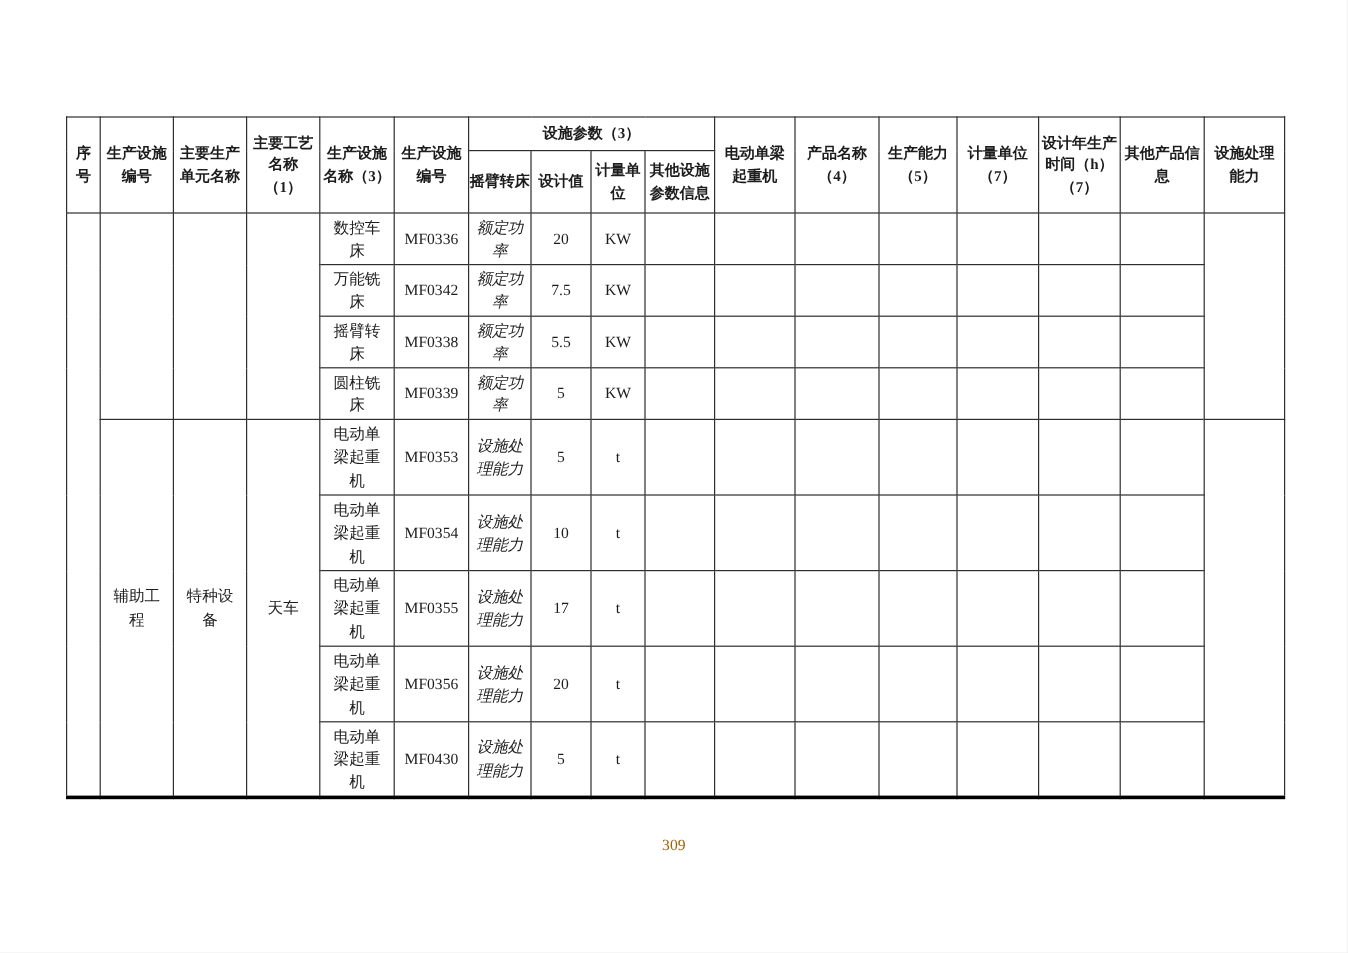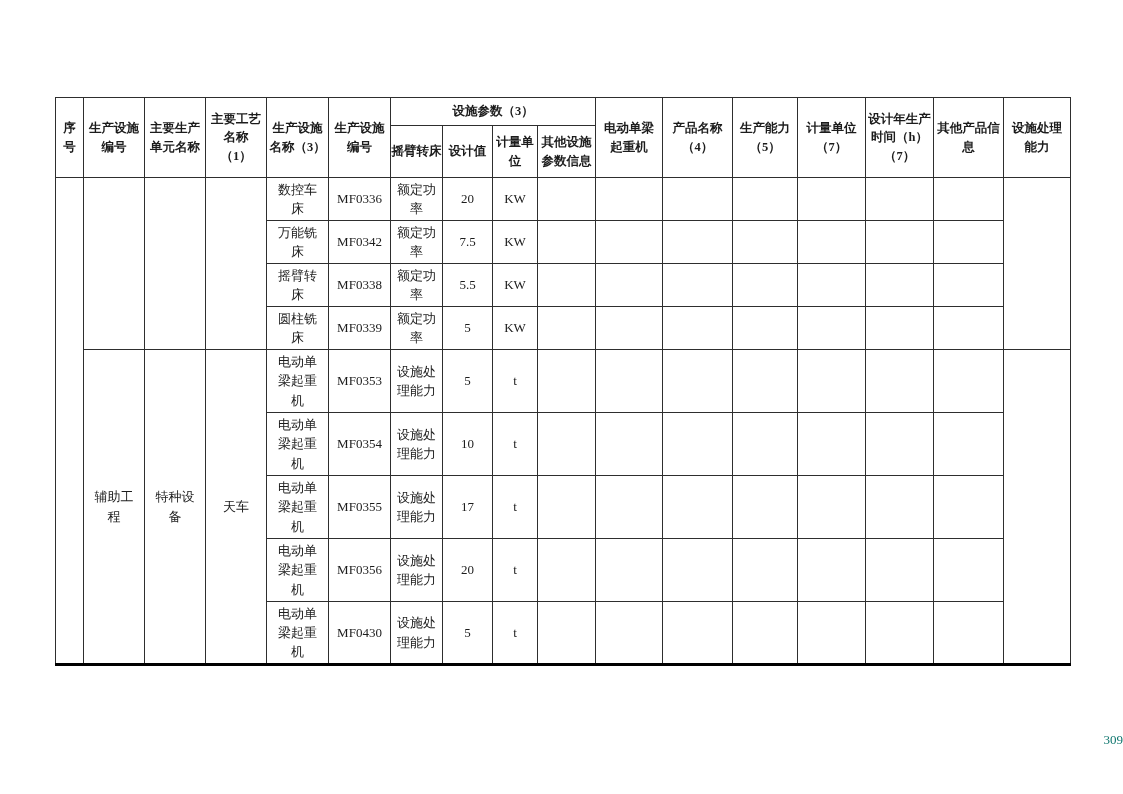--- a/index.html
+++ b/index.html
@@ -27,28 +27,28 @@
     padding:0 3px;
     line-height:1.48;
     box-sizing:border-box;
     overflow:hidden;
     word-break:break-all;
   }
   .doc th { font-weight:bold; font-size:12.5px; padding:0 2px; }
   .doc th.sub { padding:0; }
   .doc td { font-size:13px; font-weight:normal; }
   .doc td.device, .doc td.group { padding:0 7px; }
-  .doc td.param { padding:0 5px; }
+  .doc td.param { padding:0 5px;font-style:italic; }
   tr.h1 { height:28px; }
   tr.h2 { height:52px; }
   tr.rs { height:43px; }
   tr.rt { height:63px; }
   .pageno {
     position:absolute; top:696px; left:0; width:100%;
-    text-align:right; font-size:13px; color:#0f766e;margin-top:36px;
+    text-align:center; font-size:13px; color:#a16207;
   }
 </style>
 </head>
 <body>
 
 <div class="page">
 
   <table class="doc">
     <colgroup>
       <col style="width:28px">

